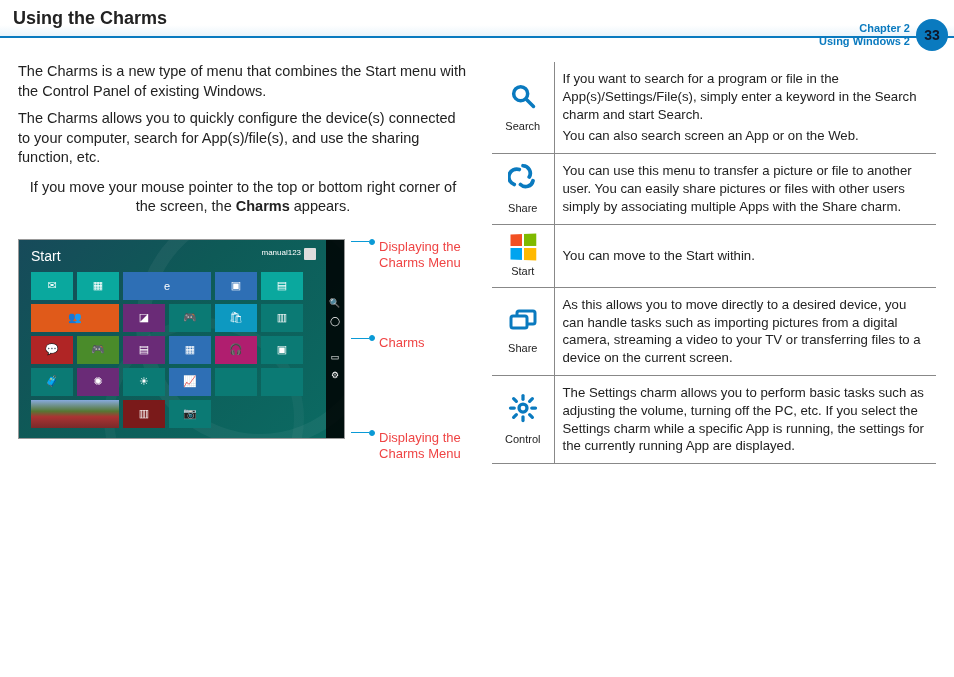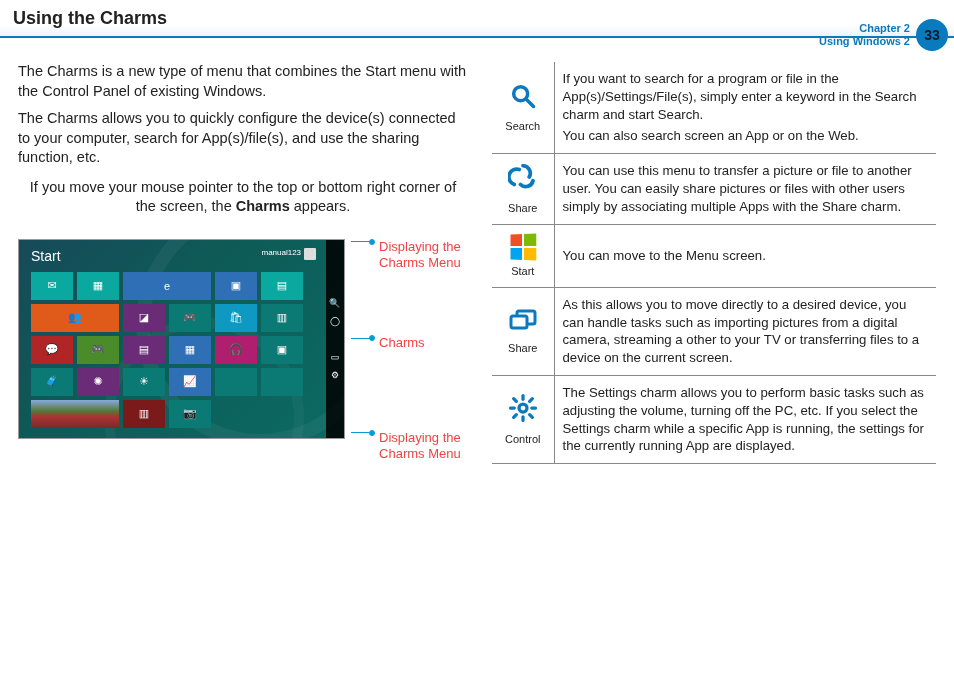--- a/index.html
+++ b/index.html
@@ -204,35 +204,35 @@
             <span class="win-logo">
                   <span></span>
                   <span></span>
                   <span></span>
                   <span></span>
                 </span>
           </span>
           <span class="lbl">Start</span>
         </td>
         <td class="desc">
-          <p>You can move to the Menu screen.</p>
+          <p>You can move to the Start within.</p>
         </td>
       </tr>
       <tr>
         <td class="iconcell">
           <span class="charm-icon">
             <svg width="30" height="26" viewBox="0 0 30 26">
                   <rect x="9" y="4" width="18" height="13" rx="2" fill="none" stroke="#0a7abf" stroke-width="3"></rect>
                   <rect x="3" y="9" width="16" height="12" rx="2" fill="#fff" stroke="#0a7abf" stroke-width="3"></rect>
                 </svg>
           </span>
           <span class="lbl">Share</span>
         </td>
         <td class="desc">
-          <p>As this allows you to move directly to a desired device, you can handle tasks such as importing pictures from a digital camera, streaming a other to your TV or transferring files to a device on the current screen.</p>
+          <p>As this allows you to move directly to a desired device, you can handle tasks such as importing pictures from a digital camera, streaming a video to your TV or transferring files to a device on the current screen.</p>
         </td>
       </tr>
       <tr>
         <td class="iconcell">
           <span class="charm-icon">
             <svg width="30" height="30" viewBox="0 0 24 24">
                   <circle cx="12" cy="12" r="3.2" fill="none" stroke="#0a7abf" stroke-width="2.6"></circle>
                   <g stroke="#0a7abf" stroke-width="2.6" stroke-linecap="round">
                     <line x1="12" y1="2" x2="12" y2="5"></line>
                     <line x1="12" y1="19" x2="12" y2="22"></line>

